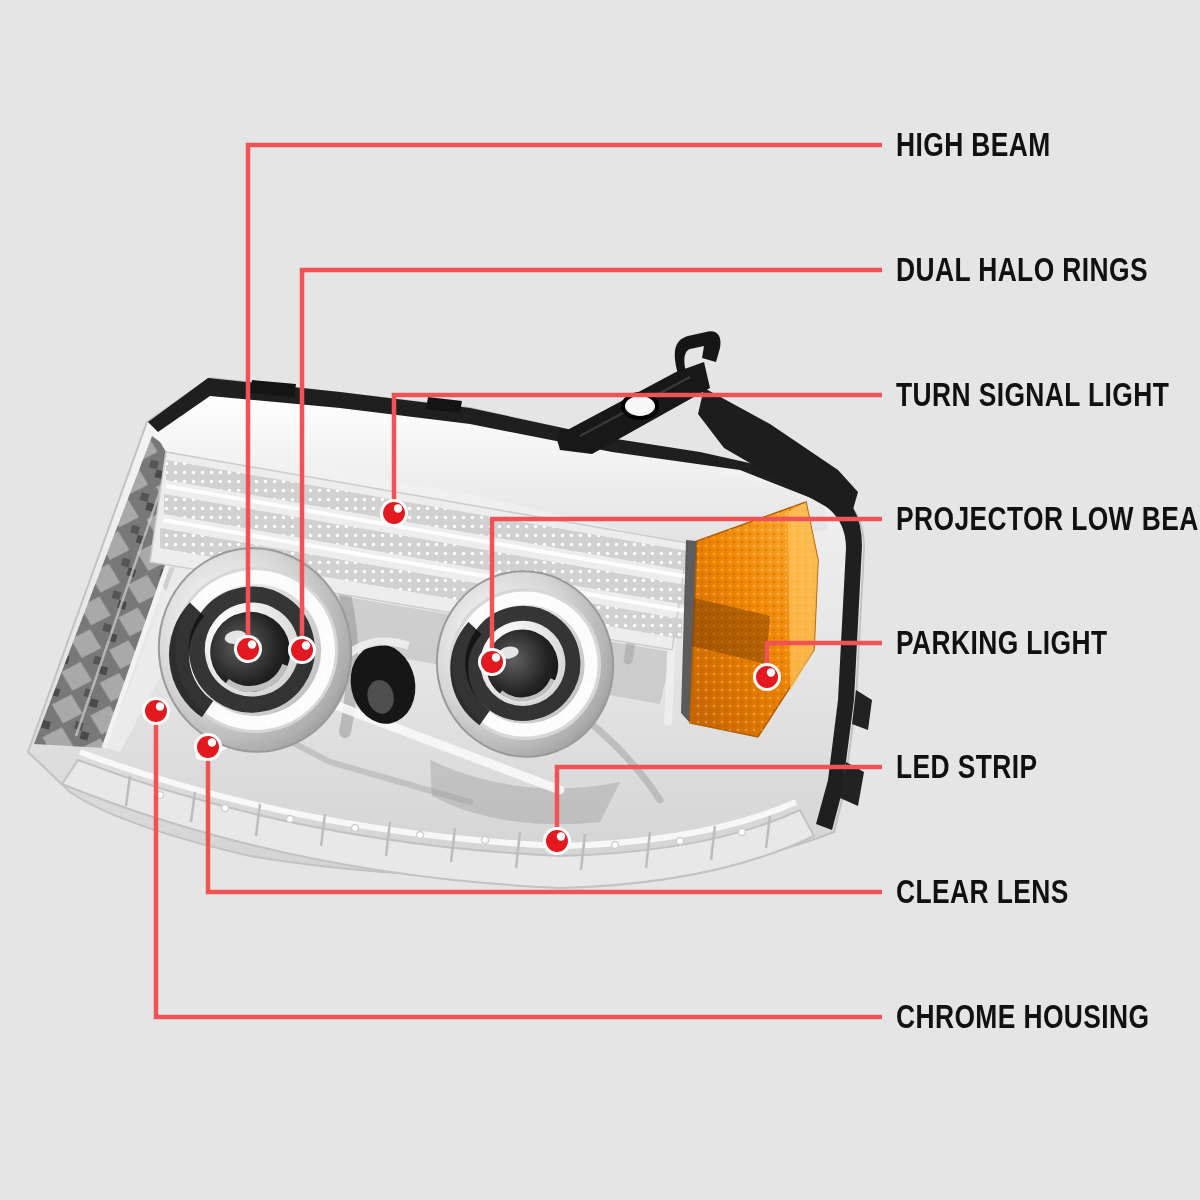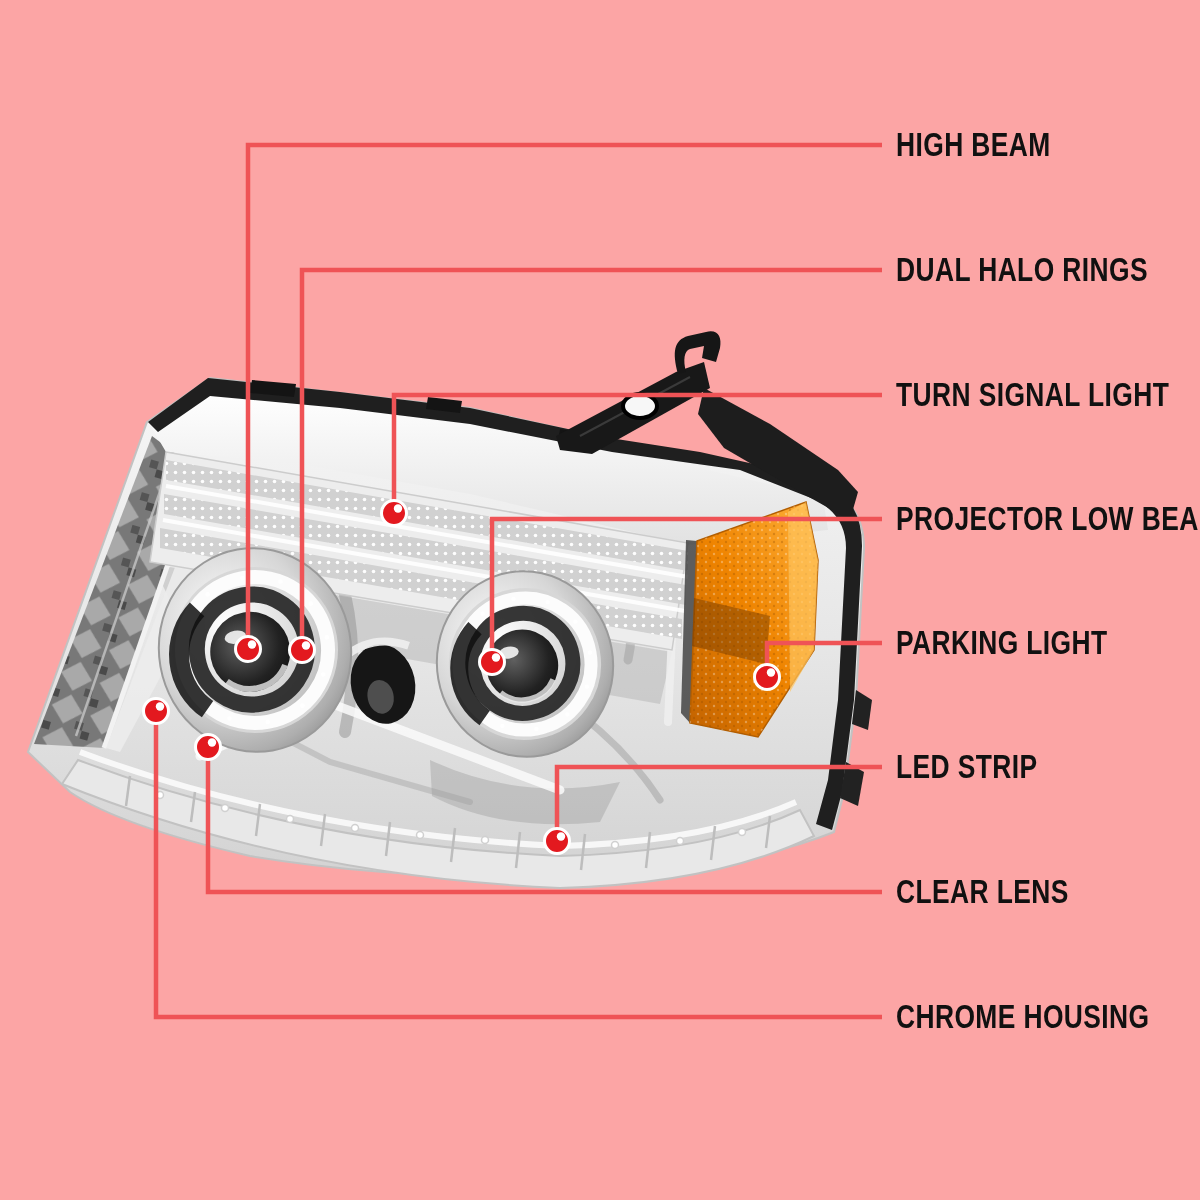--- a/index.html
+++ b/index.html
@@ -1,16 +1,16 @@
 <!DOCTYPE html>
 <html><head>
 <meta charset="utf-8">
 <style>
   html,body{margin:0;padding:0;background:#ffffff;}
-  #page{position:relative;width:1200px;height:1200px;background:#fca5a5;overflow:hidden;
+  #page{position:relative;width:1200px;height:1200px;background:#e5e5e5;overflow:hidden;
         font-family:"Liberation Sans",sans-serif;}
   #scene{position:absolute;left:0;top:0;}
   .callout-label{
 Inspecting the target screenshot with zoom confirmed eight bold condensed black labels on the right,
     salmon-red elbow callout lines, and red dots with white rings over a chrome projector headlight.
   }
   .callout-label{
     position:absolute;left:896px;height:40px;line-height:40px;
     font-size:33px;font-weight:700;letter-spacing:0.5px;color:#111111;
     transform:scaleX(0.80);transform-origin:left center;white-space:nowrap;

